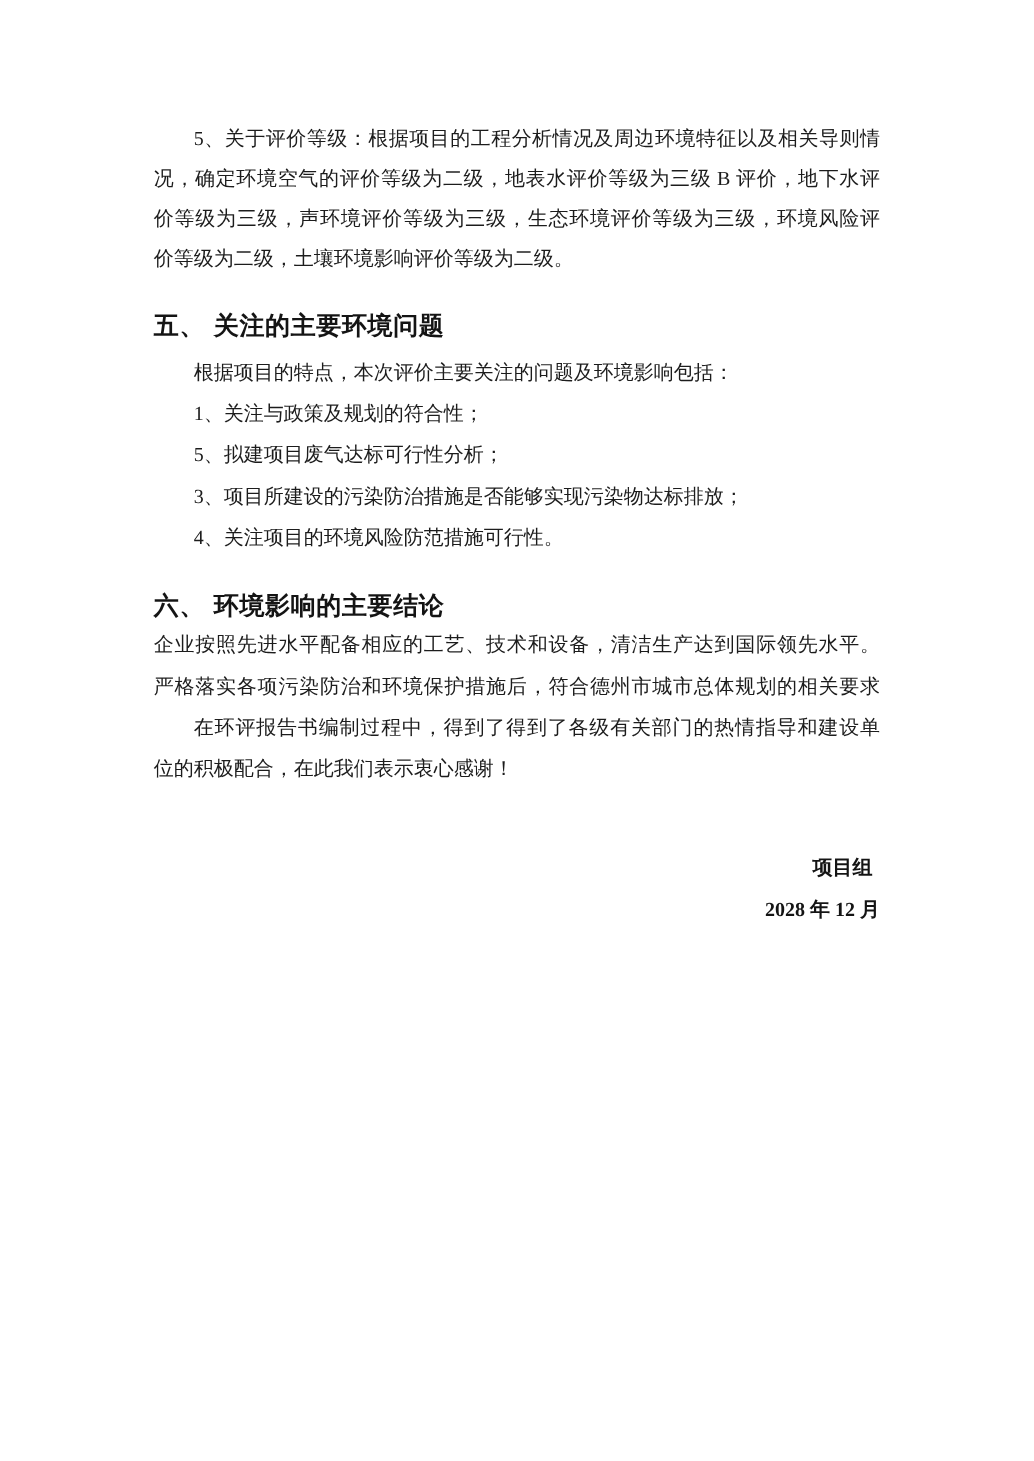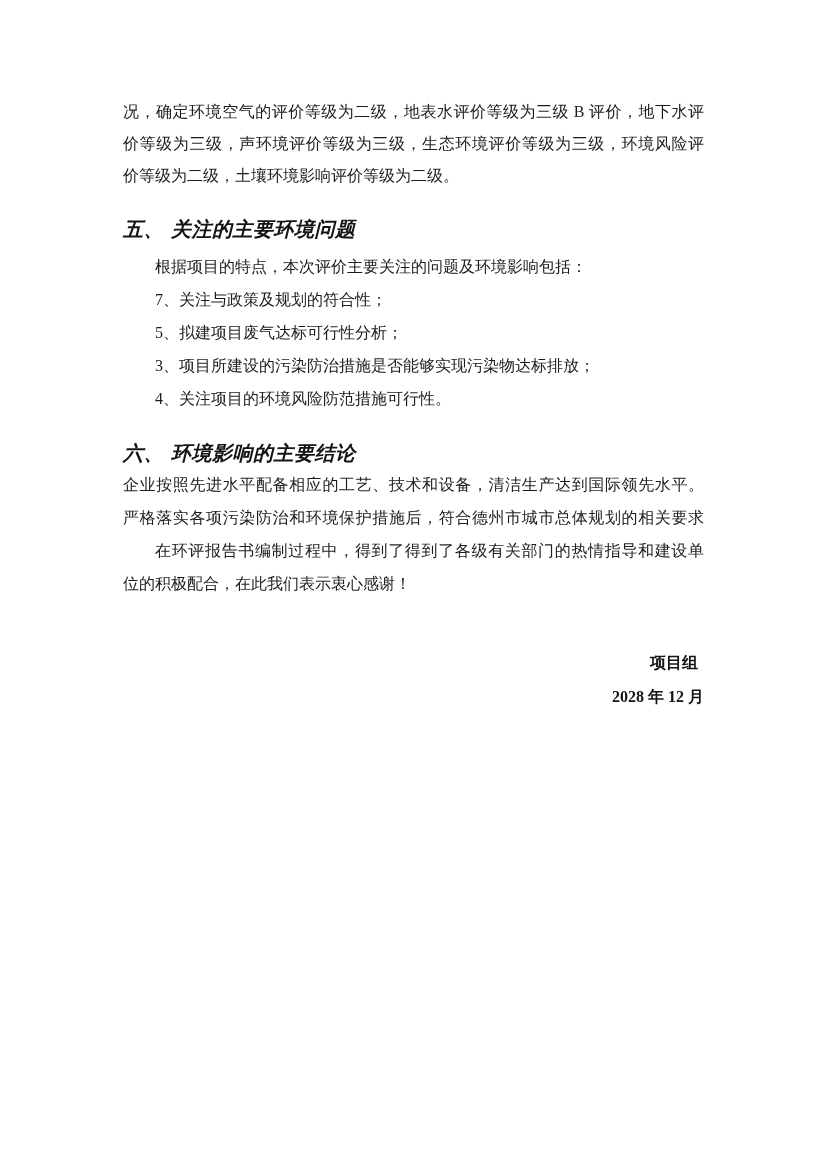--- a/index.html
+++ b/index.html
@@ -34,21 +34,20 @@
   .para .line.first { text-indent: 2em; }
   .para .line.last  { text-align-last: left; }
 
   .heading {
     font-family: "Liberation Sans", "DejaVu Sans", sans-serif;
     font-weight: bold;
     font-size: 20px;
     line-height: 26px;
     color: #141414;
     letter-spacing: 0.5px;
-    font-style: italic;
   }
   .heading .heading-title { margin-left: 7px; }
   .heading-five { margin-top: 24px; }
   .heading-six  { margin-top: 25px; margin-bottom: 2px; }
 
   .s5-block { margin-top: 8px; }
   .pline {
     font-size: 16px;
     line-height: 33px;
     text-indent: 2em;
@@ -64,32 +63,33 @@
   }
   .signature .sig-name { padding-right: 6px; }
 </style>
 </head>
 <body>
 
 <div class="page">
   <div class="content">
 
     <div class="para para-intro">
+        <div class="line first">5、关于评价等级：根据项目的工程分析情况及周边环境特征以及相关导则情</div>
         <div class="line">况，确定环境空气的评价等级为二级，地表水评价等级为三级 B 评价，地下水评</div>
         <div class="line">价等级为三级，声环境评价等级为三级，生态环境评价等级为三级，环境风险评</div>
         <div class="line last">价等级为二级，土壤环境影响评价等级为二级。</div>
       </div>
 
     <div class="heading heading-five">
       <span class="heading-number">五、</span><span class="heading-title">关注的主要环境问题</span>
     </div>
 
     <div class="s5-block">
       <div class="pline">根据项目的特点，本次评价主要关注的问题及环境影响包括：</div>
-      <div class="pline">7、关注与政策及规划的符合性；</div>
+      <div class="pline">1、关注与政策及规划的符合性；</div>
       <div class="pline">5、拟建项目废气达标可行性分析；</div>
       <div class="pline">3、项目所建设的污染防治措施是否能够实现污染物达标排放；</div>
       <div class="pline">4、关注项目的环境风险防范措施可行性。</div>
     </div>
 
     <div class="heading heading-six">
       <span class="heading-number">六、</span><span class="heading-title">环境影响的主要结论</span>
     </div>
 
     <div class="para para-body">

